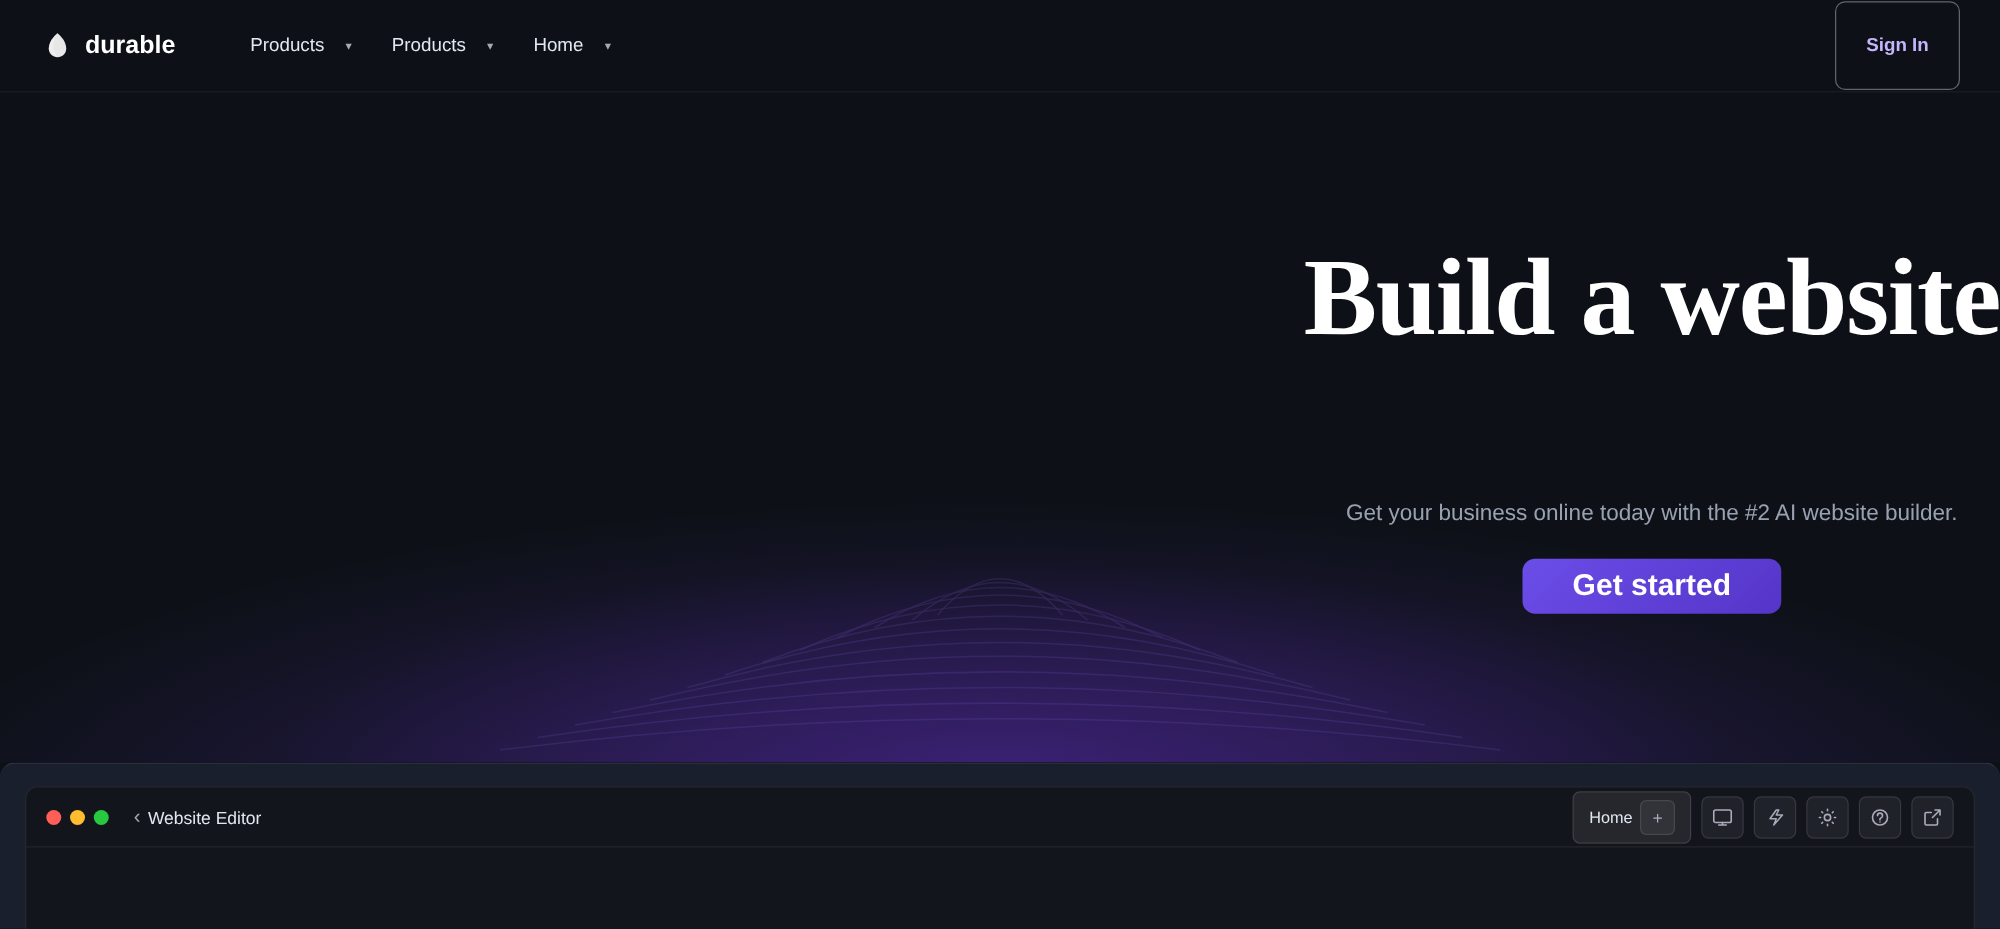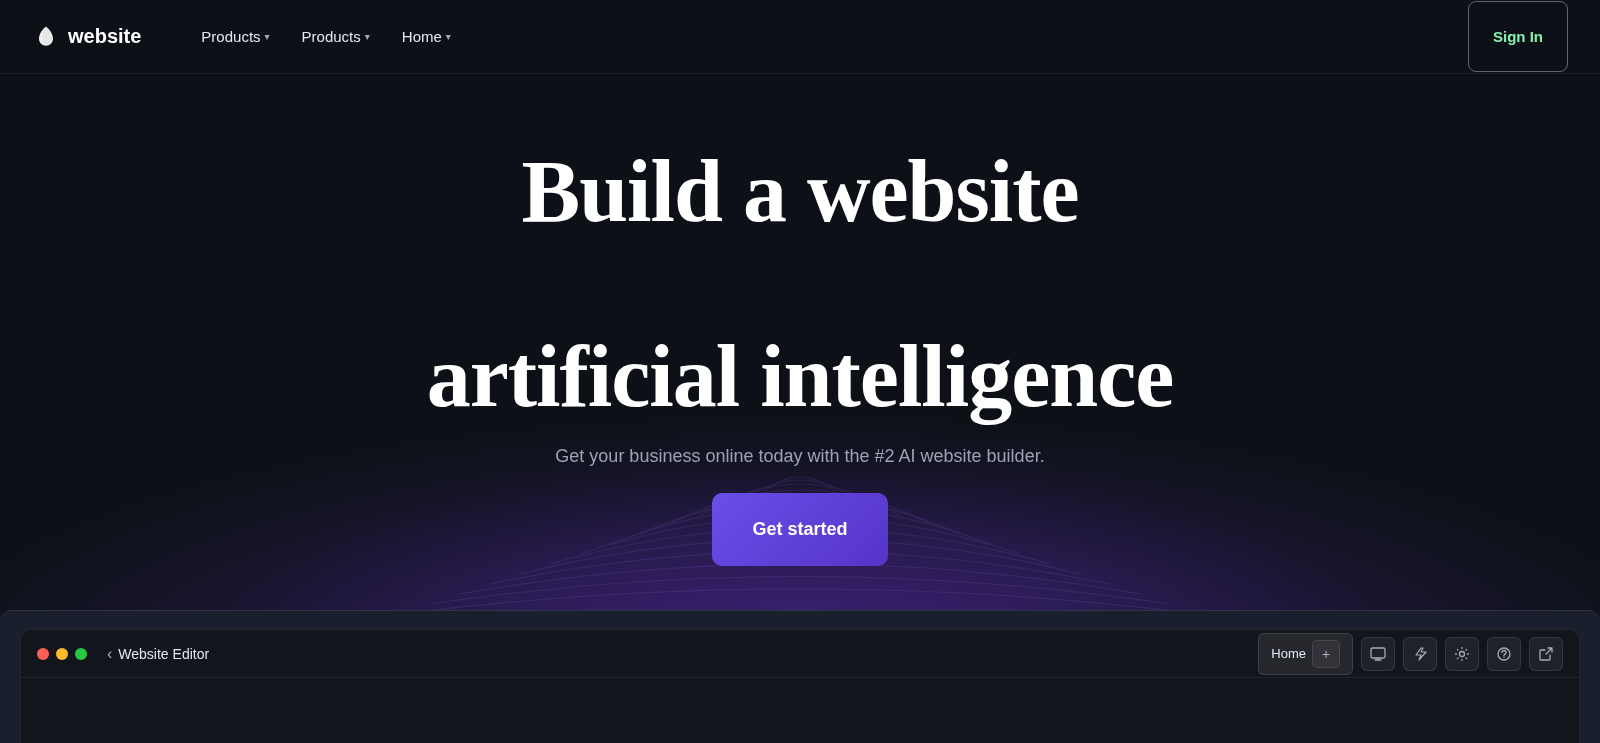--- a/index.html
+++ b/index.html
@@ -44,21 +44,21 @@
     .nav-links {
       display: flex;
       align-items: center;
       gap: 8px;
       flex: 1;
     }
 
     .nav-item {
       display: flex;
       align-items: center;
-      gap: 4px;
+      gap: 17px;
       color: #e2e8f0;
       font-size: 15px;
       font-weight: 500;
       padding: 8px 12px;
       border-radius: 6px;
       cursor: pointer;
       background: none;
       border: none;
       transition: background 0.2s;
     }
@@ -68,38 +68,38 @@
       color: #aaa;
     }
 
     .nav-right {
       margin-left: auto;
     }
 
     .sign-in-btn {
       background: transparent;
       border: 1.5px solid rgba(255,255,255,0.35);
-      color: #86efac;
+      color: #c4b5fd;
       font-size: 15px;
       font-weight: 600;
       padding: 26px 24px;
       border-radius: 8px;
       cursor: pointer;
       transition: background 0.2s;
     }
 
     
     .hero {
       position: absolute;
-      top: 88px;
+      top: 74px;
       left: 0; right: 0;
       height: calc(743px - 74px - 133px);
       display: flex;
       flex-direction: column;
-      align-items: center;
+      align-items: flex-end;
       justify-content: center;
       z-index: 2;
       overflow: hidden;
     }
 
     
     .hero-bg {
       position: absolute;
       inset: 0;
       background: radial-gradient(ellipse 80% 70% at 50% 110%, rgba(80, 40, 160, 0.55) 0%, rgba(13,17,23,0) 70%),
@@ -149,23 +149,23 @@
       font-size: 18px;
       color: rgba(200, 210, 230, 0.75);
       font-weight: 400;
       max-width: 500px;
       line-height: 1.5;
     }
 
     .get-started-btn {
       background: #5b3fd4;
       color: #fff;
-      font-size: 18px;
+      font-size: 24px;
       font-weight: 700;
-      padding: 26px 40px;
+      padding: 8px 40px;
       border-radius: 10px;
       border: none;
       cursor: pointer;
       margin-top: 3px;
       transition: background 0.2s;
       background: linear-gradient(135deg, #6b4de8 0%, #5535c8 100%);
     }
 
     
     .editor-bar {
@@ -281,21 +281,21 @@
   </style>
 </head>
 <body>
 
 <nav>
   <a class="logo">
     <svg class="logo-icon" viewBox="0 0 32 32" fill="none" xmlns="http://www.w3.org/2000/svg">
       <path d="M16 4C16 4 8 10 8 18C8 22.4 11.6 26 16 26C20.4 26 24 22.4 24 18C24 10 16 4 16 4Z" fill="white" opacity="0.9"></path>
       <path d="M16 4C16 4 10 12 13 20C14.2 23 15.1 25 16 26C12 24 8 21 8 18C8 10 16 4 16 4Z" fill="rgba(255,255,255,0.3)"></path>
     </svg>
-    <span>website</span>
+    <span>durable</span>
   </a>
 
   <div class="nav-links">
     <button class="nav-item">
       <span>Products</span>
       <span class="chevron">▾</span>
     </button>
     <button class="nav-item">
       <span>Products</span>
       <span class="chevron">▾</span>
@@ -332,21 +332,20 @@
         <path d="M380 106 Q450 46 520 106"></path>
         <path d="M400 102 Q450 44 500 102"></path>
       </g>
     </svg>
   </div>
 
   <div class="hero-content">
     <h1 class="hero-title">
       <span>Build a website</span><br>
       <br>
-      <span>artificial intelligence</span>
     </h1>
     <p class="hero-subtitle">Get your business online today with the #2 AI website builder.</p>
     <button class="get-started-btn">Get started</button>
   </div>
 </section>
 
 <div class="editor-bar">
   <div class="editor-bar-inner">
     <div class="editor-titlebar">
 

